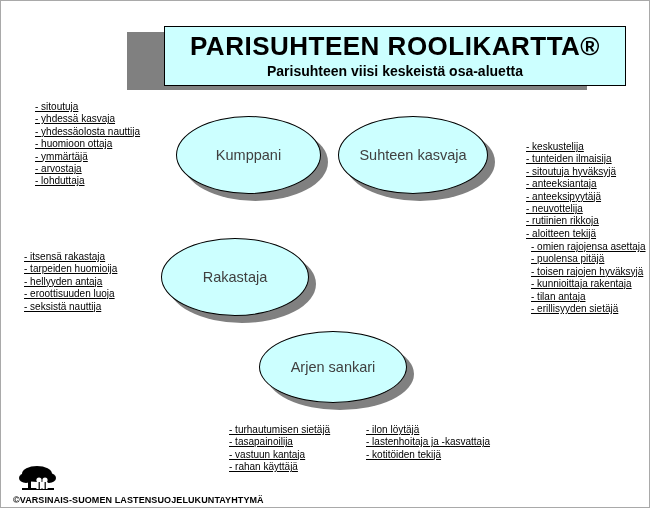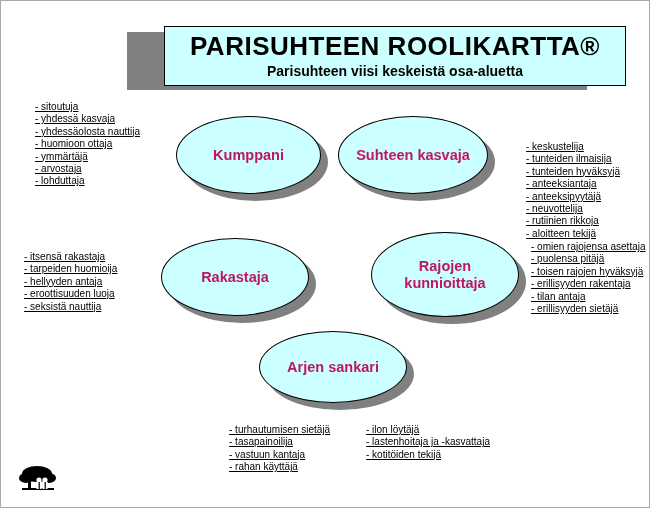--- a/index.html
+++ b/index.html
@@ -21,22 +21,22 @@
              white-space:nowrap;}
 
   
   .node{position:absolute;}
   .node .shadow{position:absolute;left:7px;top:7px;width:100%;height:100%;
                 background:#808080;border-radius:50%;}
   .node .body{position:absolute;left:0;top:0;width:100%;height:100%;
               background:#ccffff;border:1px solid #000000;border-radius:50%;
               box-sizing:border-box;
               display:flex;align-items:center;justify-content:center;}
-  .node .label{font-size:14.5px;color:#be185d;text-align:center;line-height:1.15;
-               white-space:pre-line;font-weight:bold;}
+  .node .label{font-size:14.5px;color:#404040;line-height:1.15;
+               white-space:pre-line;}
 
   #node-kumppani{left:175px;top:115px;width:145px;height:78px;}
   #node-vaalija {left:337px;top:115px;width:150px;height:78px;}
   #node-rakastaja{left:160px;top:237px;width:148px;height:78px;}
   #node-rajojen {left:370px;top:231px;width:148px;height:85px;}
   #node-arjen   {left:258px;top:330px;width:148px;height:72px;}
 
   
   .txtlist{position:absolute;font-size:9px;color:#000;line-height:12.4px;
            white-space:nowrap;}
@@ -79,66 +79,59 @@
     </div>
   </div>
 
   <div class="node" id="node-rakastaja">
     <div class="shadow"></div>
     <div class="body">
       <span class="label">Rakastaja</span>
     </div>
   </div>
 
-  <div class="node" id="node-rajojen">
-    <div class="shadow"></div>
-    <div class="body">
-      <span class="label">Rajojen
-kunnioittaja</span>
-    </div>
-  </div>
 
   <div class="node" id="node-arjen">
     <div class="shadow"></div>
     <div class="body">
       <span class="label">Arjen sankari</span>
     </div>
   </div>
 
   <div class="txtlist" id="list-top-left">
       <div>- sitoutuja</div>
       <div>- yhdessä kasvaja</div>
       <div>- yhdessäolosta nauttija</div>
       <div>- huomioon ottaja</div>
       <div>- ymmärtäjä</div>
       <div>- arvostaja</div>
       <div>- lohduttaja</div>
     </div>
   <div class="txtlist" id="list-top-right">
       <div>- keskustelija</div>
       <div>- tunteiden ilmaisija</div>
-      <div>- tunteiden hyväksyjä</div>
+      <div>- sitoutuja hyväksyjä</div>
       <div>- anteeksiantaja</div>
       <div>- anteeksipyytäjä</div>
       <div>- neuvottelija</div>
       <div>- rutiinien rikkoja</div>
       <div>- aloitteen tekijä</div>
     </div>
   <div class="txtlist" id="list-mid-left">
       <div>- itsensä rakastaja</div>
       <div>- tarpeiden huomioija</div>
       <div>- hellyyden antaja</div>
       <div>- eroottisuuden luoja</div>
       <div>- seksistä nauttija</div>
     </div>
   <div class="txtlist" id="list-mid-right">
       <div>- omien rajojensa asettaja</div>
       <div>- puolensa pitäjä</div>
       <div>- toisen rajojen hyväksyjä</div>
-      <div>- erillisyyden rakentaja</div>
+      <div>- kunnioittaja rakentaja</div>
       <div>- tilan antaja</div>
       <div>- erillisyyden sietäjä</div>
     </div>
   <div class="txtlist" id="list-bottom-a">
       <div>- turhautumisen sietäjä</div>
       <div>- tasapainoilija</div>
       <div>- vastuun kantaja</div>
       <div>- rahan  käyttäjä</div>
     </div>
   <div class="txtlist" id="list-bottom-b">
@@ -158,14 +151,15 @@
         <circle cx="22" cy="15" r="2.6" fill="#ffffff"></circle>
         <circle cx="28" cy="15" r="2.6" fill="#ffffff"></circle>
         <path d="M19.4 17 L19.4 24 L24.6 24 L24.6 17 Z" fill="#ffffff"></path>
         <path d="M25.4 17 L25.4 24 L30.6 24 L30.6 17 Z" fill="#ffffff"></path>
         <rect x="21.6" y="17" width="1.2" height="7" fill="#000000"></rect>
         <rect x="27.6" y="17" width="1.2" height="7" fill="#000000"></rect>
       </g>
     </svg>
   </div>
 
+  <div id="footer-text">©VARSINAIS-SUOMEN LASTENSUOJELUKUNTAYHTYMÄ</div>
 
 </div>
 
 </body></html>

